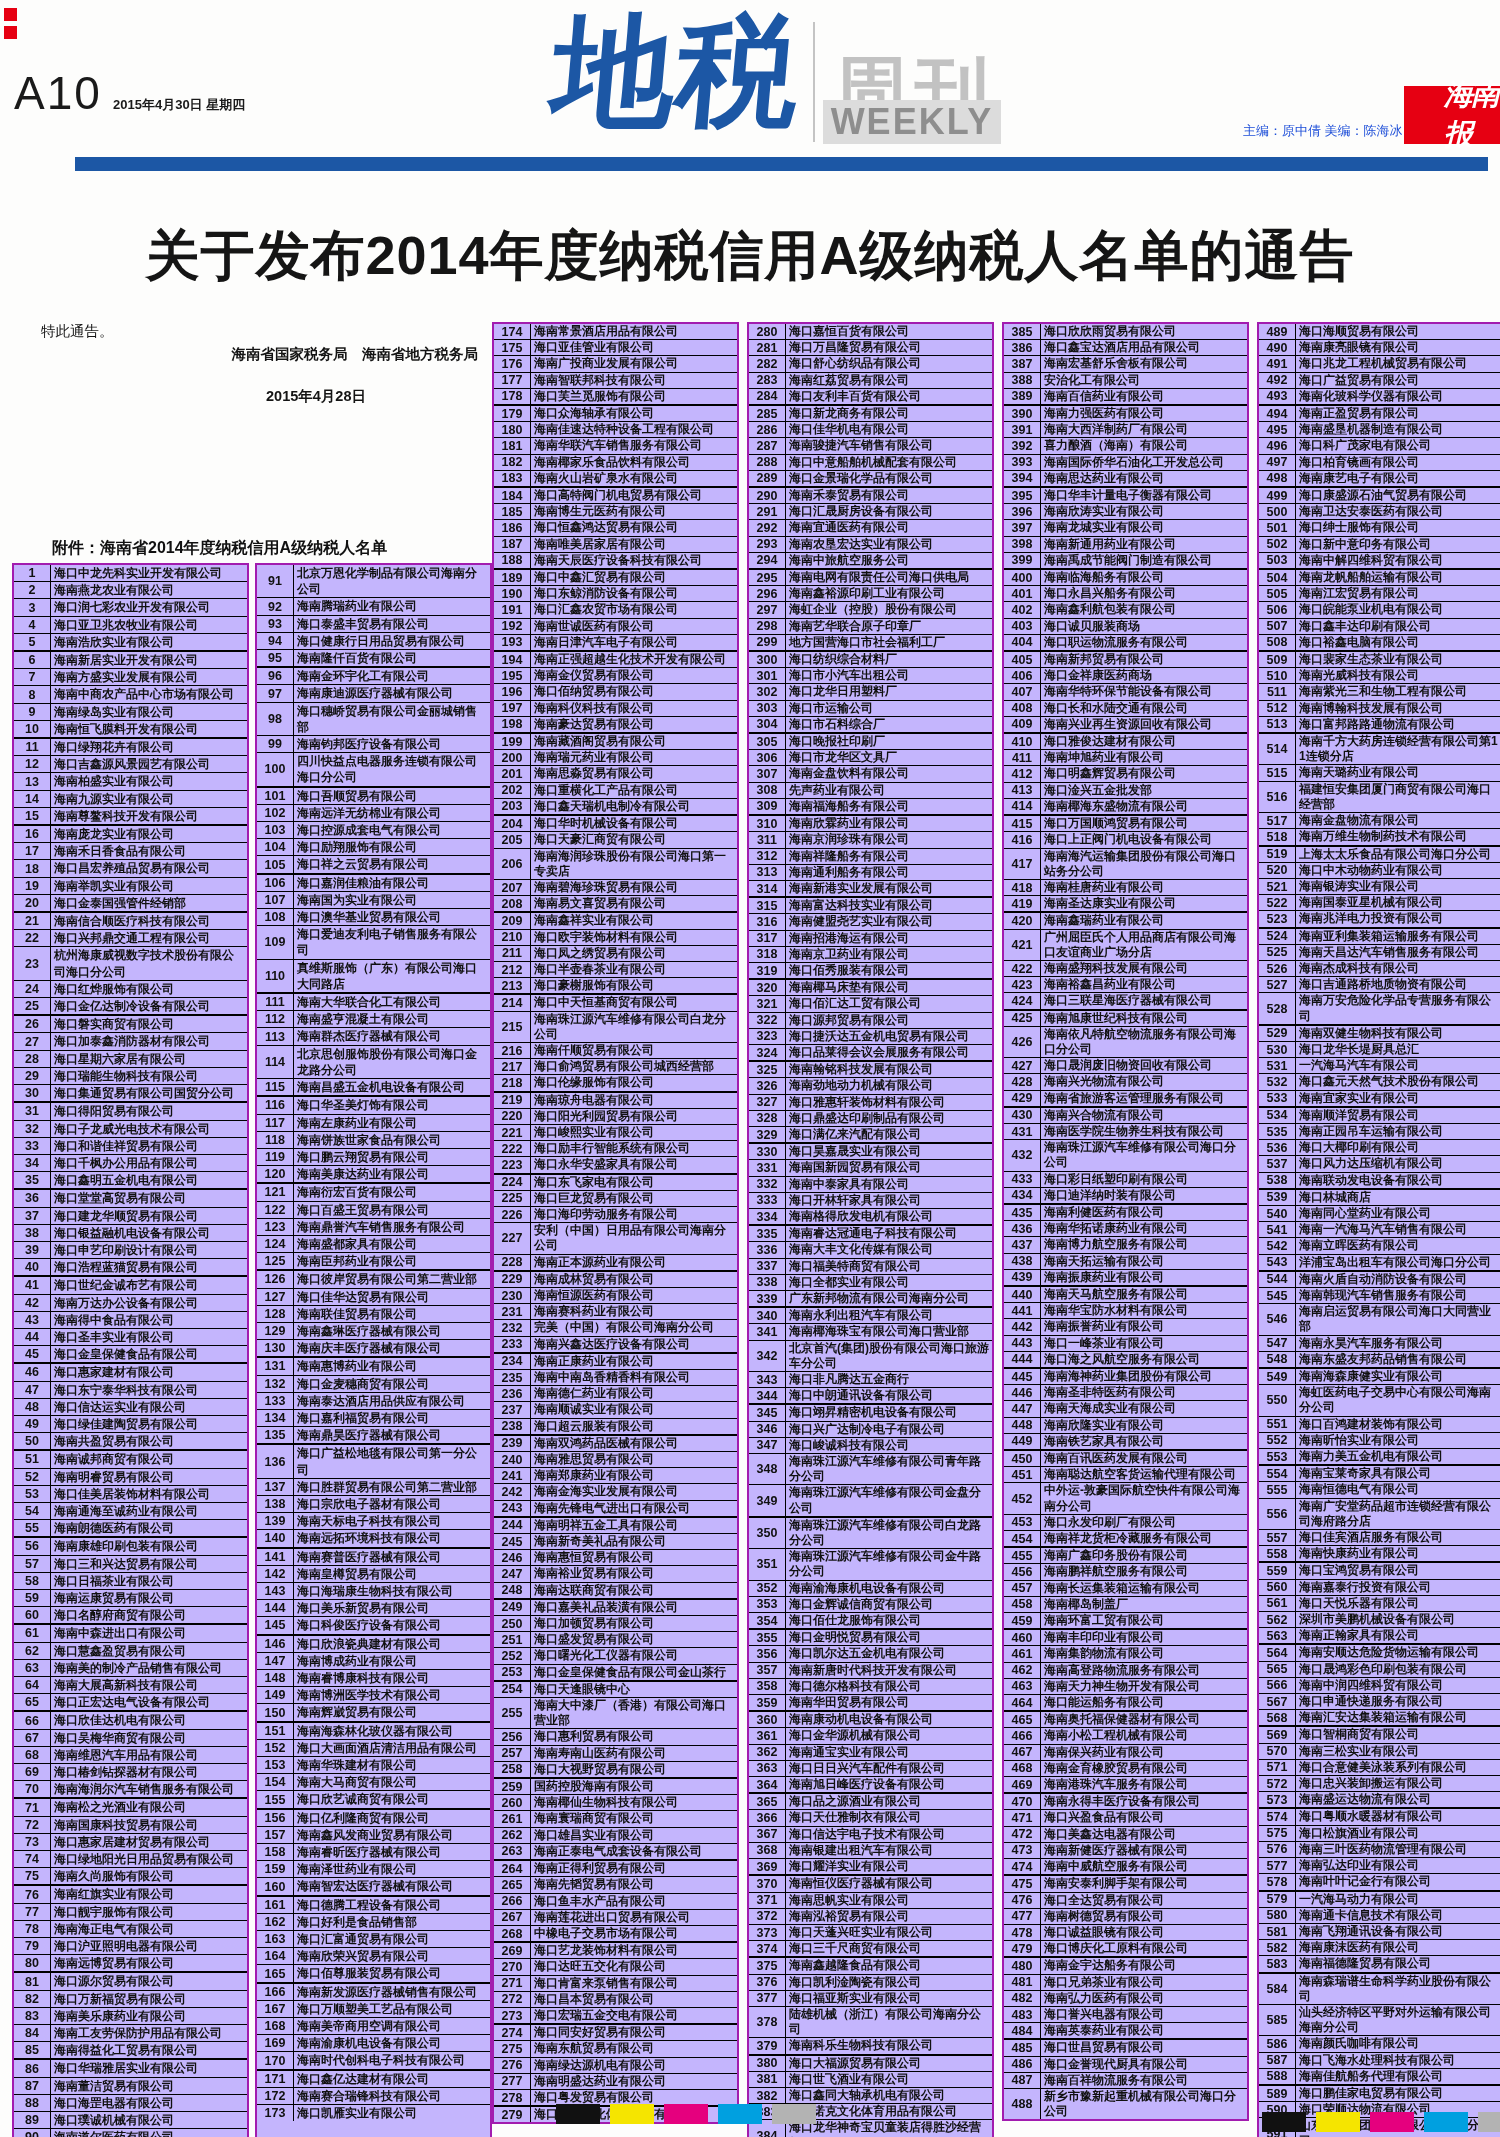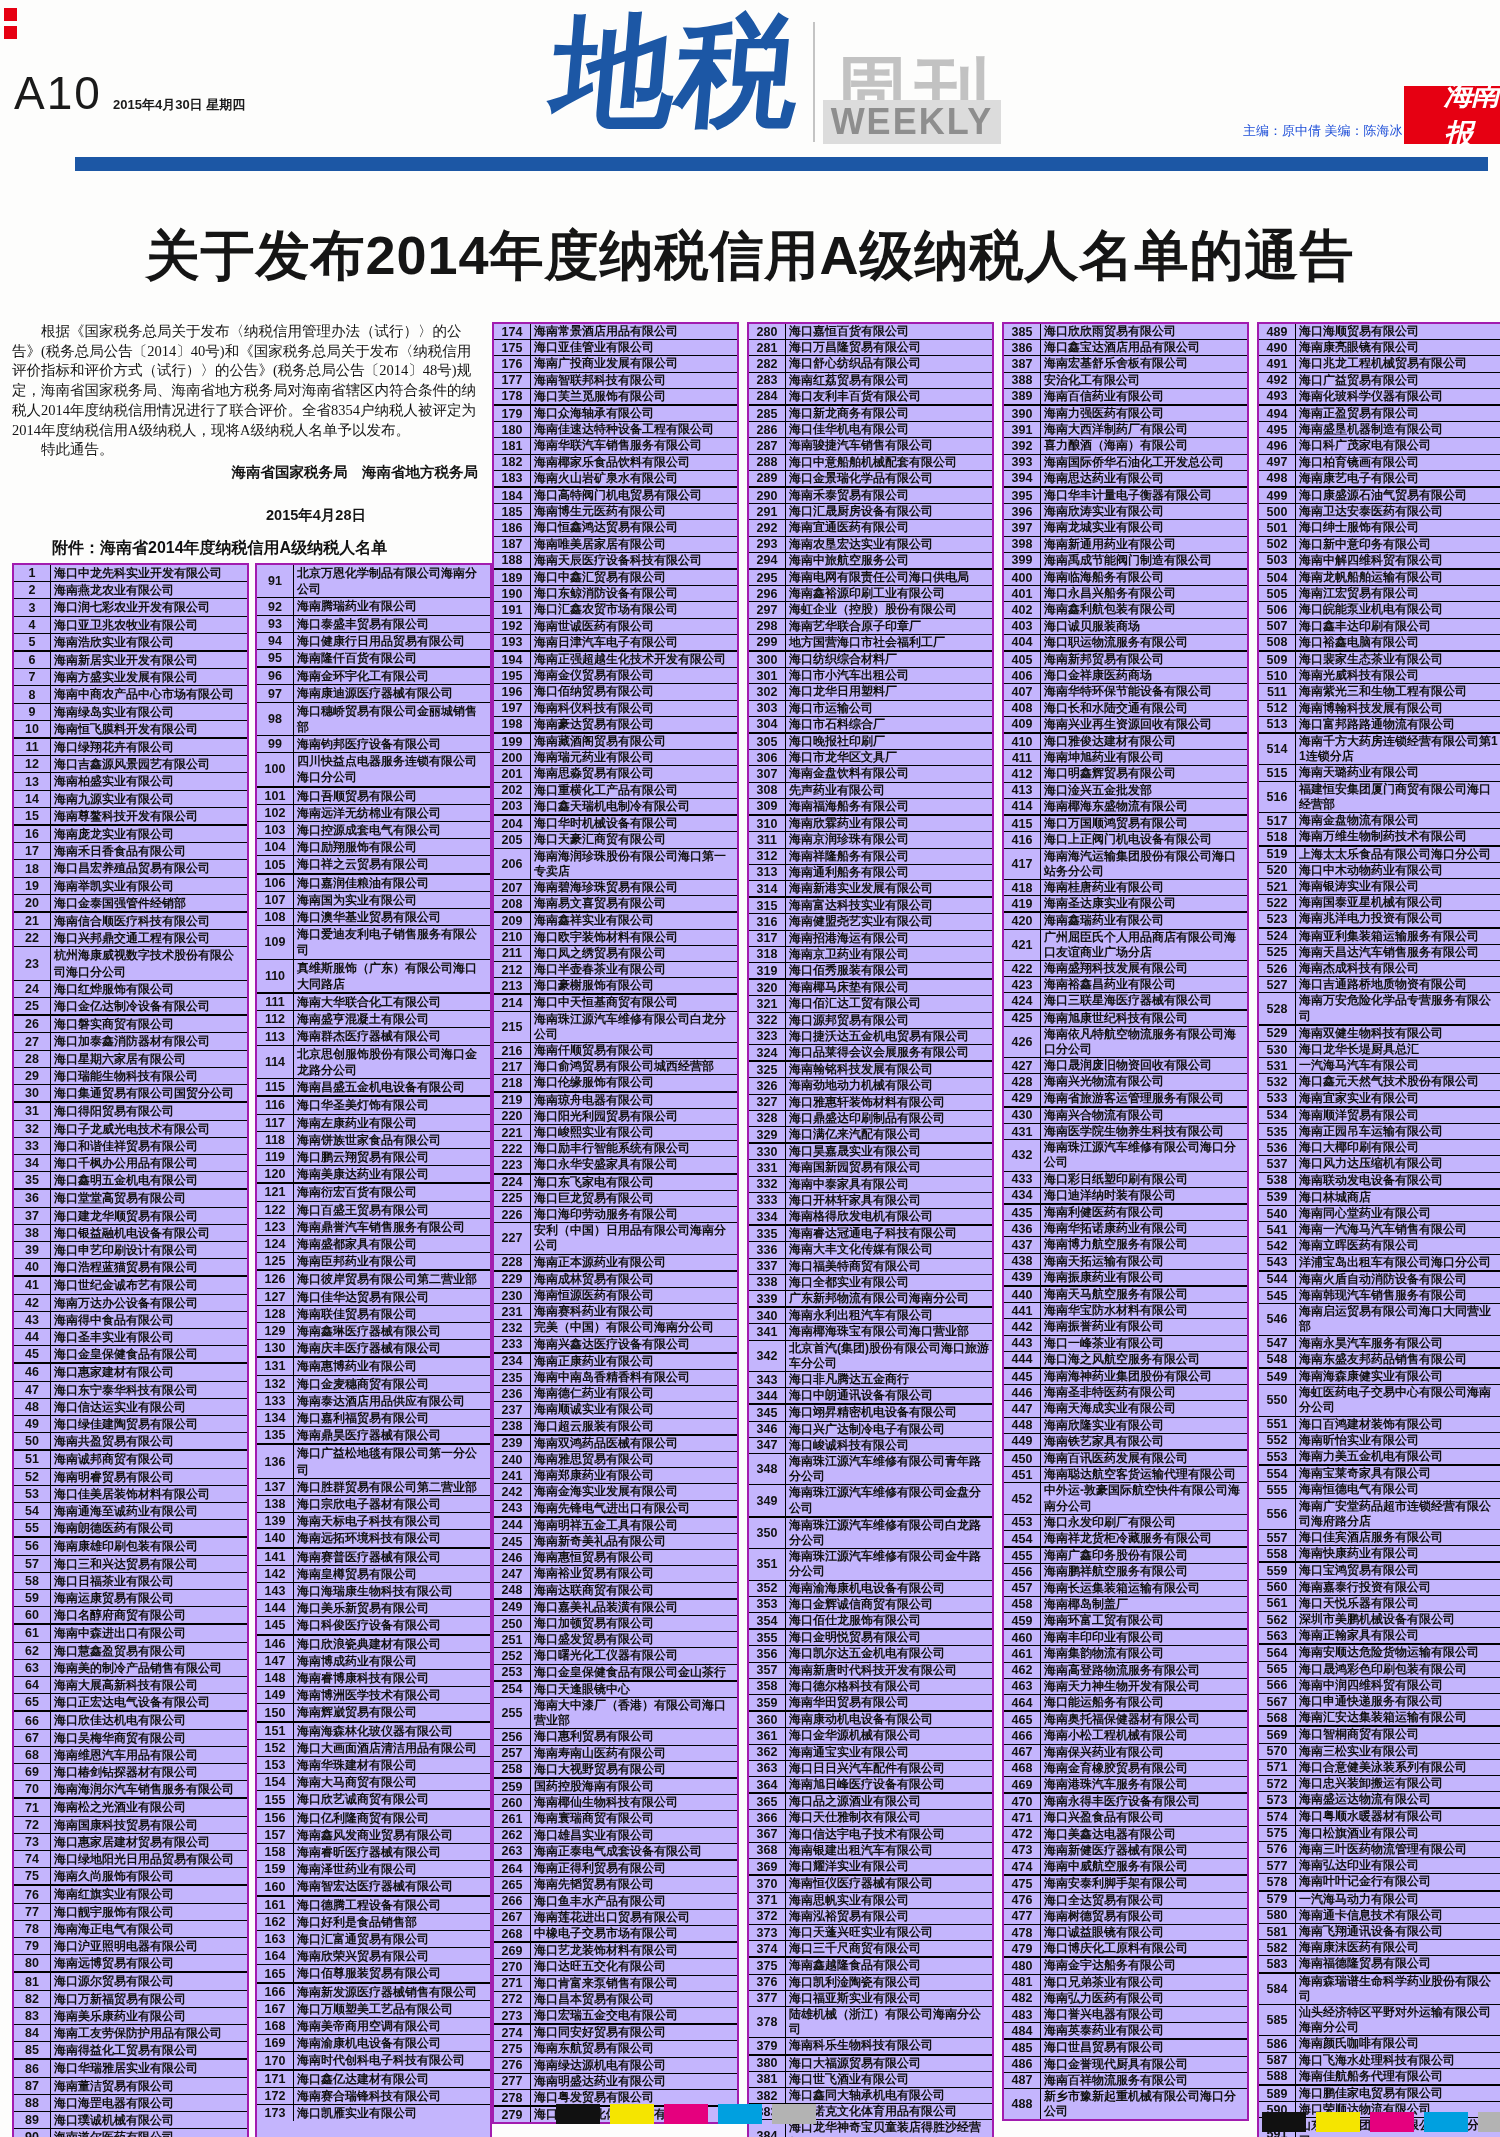--- a/index.html
+++ b/index.html
@@ -89,21 +89,20 @@
 <div class="weekly-box">WEEKLY</div>
 <div class="editors">主编：原中倩 美编：陈海冰</div>
 <div class="paper-logo">海南日报</div>
 <div class="blue-bar"></div>
 
 <h1 class="notice-title" style="margin:0;">关于发布2014年度纳税信用A级纳税人名单的通告</h1>
 
 <div class="content">
   <div class="left-group">
     <div class="intro">
-      <p>根据《国家税务总局关于发布〈纳税信用管理办法（试行）〉的公告》(税务总局公告〔2014〕40号)和《国家税务总局关于发布〈纳税信用评价指标和评价方式（试行）〉的公告》(税务总局公告〔2014〕48号)规定，海南省国家税务局、海南省地方税务局对海南省辖区内符合条件的纳税人2014年度纳税信用情况进行了联合评价。全省8354户纳税人被评定为2014年度纳税信用A级纳税人，现将A级纳税人名单予以发布。</p>
       <p>特此通告。</p>
       <p class="sig">海南省国家税务局　海南省地方税务局</p>
       <p class="sig-date">2015年4月28日</p>
     </div>
     <div class="attachment">附件：海南省2014年度纳税信用A级纳税人名单</div>
     <div class="left-tables">
       <div class="col">
           <div class="entry">
             <span class="num">1</span>
             <span class="company">海口中龙先科实业开发有限公司</span>

